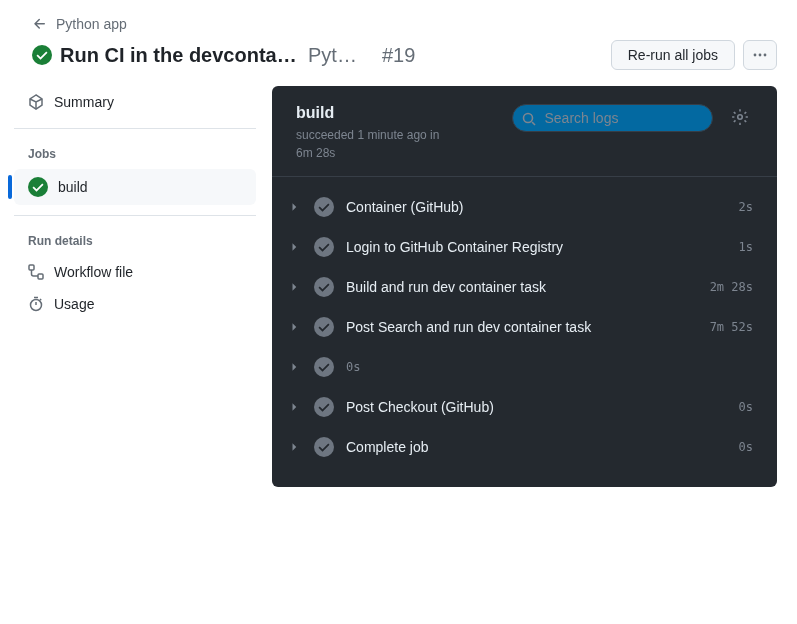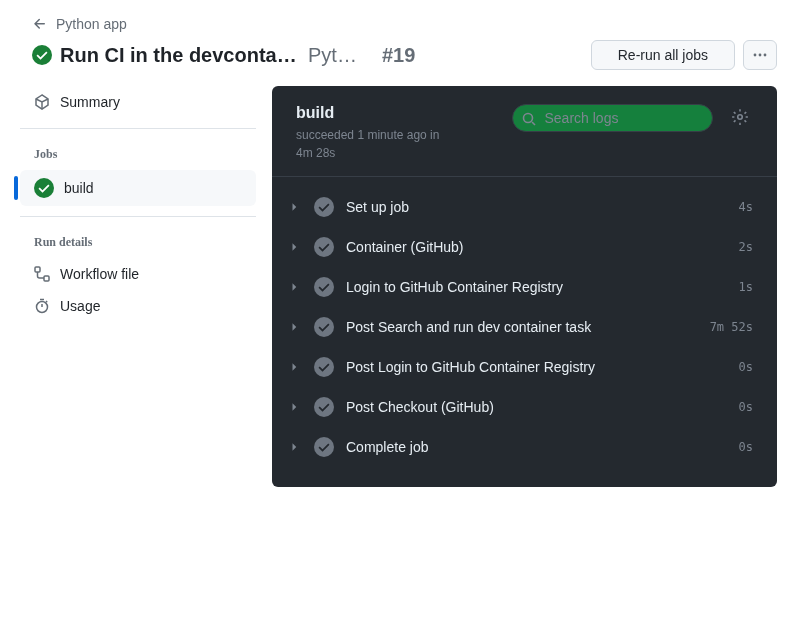--- a/index.html
+++ b/index.html
@@ -5,38 +5,38 @@
     * { margin: 0; padding: 0; box-sizing: border-box; }
     body { font-family: -apple-system, BlinkMacSystemFont, "Segoe UI", Helvetica, Arial, sans-serif; background: #fff; color: #1f2328; font-size: 14px; }
     .container { display: flex; flex-direction: column; width: 797px; justify-content: space-between; }
     .header { padding: 16px 20px 16px 32px; }
     .breadcrumb { display: flex; align-items: center; gap: 8px; margin-bottom: 8px; font-size: 14px; color: #656d76; }
     .breadcrumb svg { color: #656d76; }
     .title-row { display: flex; align-items: center; justify-content: space-between; gap: 12px; }
     .title-left { display: flex; align-items: center; gap: 8px; min-width: 0; }
     .title-text { font-size: 20px; font-weight: 600; white-space: nowrap; overflow: hidden; text-overflow: ellipsis; max-width: 240px; color: #1f2328; }
     .title-sub { font-size: 20px; font-weight: 400; color: #656d76; white-space: nowrap; overflow: hidden; text-overflow: ellipsis; max-width: 60px; }
-    .title-num { font-size: 20px; font-weight: 700; color: #656d76; margin-left: 6px; }
+    .title-num { font-size: 20px; font-weight: 400; color: #656d76; margin-left: 6px; }
     .title-right { display: flex; gap: 8px; }
-    .btn { background: #f6f8fa; border: 1px solid #d0d7de; border-radius: 6px; padding: 6px 26px; font-size: 14px; font-weight: 500; cursor: pointer; color: #24292f; }
+    .btn { background: #f6f8fa; border: 1px solid #d0d7de; border-radius: 6px; padding: 6px 16px; font-size: 14px; font-weight: 500; cursor: pointer; color: #24292f; }
     .btn.icon-btn { padding: 5px 8px; }
     .main { display: flex; gap: 0; }
-    .sidebar { width: 256px; padding: 0 0 0 20px; flex-shrink: 0; }
+    .sidebar { width: 256px; padding: 0 0 0 14px; flex-shrink: 0; }
     .side-item { display: flex; align-items: center; gap: 10px; padding: 8px 14px; border-radius: 6px; cursor: pointer; color: #1f2328; }
-    .side-section-title { font-size: 12px; color: #656d76; font-weight: 600; padding: 8px 14px; font-family: Liberation Serif, serif; }
+    .side-section-title { font-size: 12px; color: #656d76; font-weight: 600; padding: 8px 14px; }
     .side-item.active { background: #f6f8fa; position: relative; }
     .side-item.active::before { content: ""; position: absolute; left: -6px; top: 6px; bottom: 6px; width: 4px; background: #0969da; border-radius: 2px; }
     .divider { border: none; border-top: 1px solid #d0d7deb3; margin: 10px 0; }
     .content { flex: 1; background: #24292f; border-radius: 6px; margin: 0 20px 20px 16px; overflow: hidden; }
     .content-header { padding: 18px 24px 14px 24px; display: flex; gap: 14px; align-items: flex-start; border-bottom: 1px solid #373e47; }
     .content-header-left { flex: 1; }
     .job-name { font-size: 16px; font-weight: 600; color: #e6edf3; }
     .job-status { font-size: 12px; color: #7d8590; margin-top: 4px; line-height: 1.5; max-width: 160px; }
     .search-wrap { position: relative; flex: 1; max-width: 260px; }
-    .search-input { width: 100%; background: #15803d; border: 1px solid #373e47; border-radius: 14px; padding: 5px 10px 5px 32px; color: #c9d1d9; font-size: 14px; outline: none; }
+    .search-input { width: 100%; background: #0369a1; border: 1px solid #373e47; border-radius: 14px; padding: 5px 10px 5px 32px; color: #c9d1d9; font-size: 14px; outline: none; }
     .search-input::placeholder { color: #7d8590; }
     .search-icon { position: absolute; left: 9px; top: 7px; color: #7d8590; }
     .gear-btn { background: none; border: none; cursor: pointer; color: #7d8590; padding: 4px; }
     .steps { padding: 10px 24px 20px 6px; }
     .step { display: flex; align-items: center; gap: 12px; padding: 10px 0; color: #e6edf3; cursor: pointer; }
     .step-chevron { width: 16px; color: #7d8590; margin-left: 8px; }
     .step-status { width: 20px; height: 20px; flex-shrink: 0; }
     .step-name { flex: 1; font-size: 14px; }
     .step-dur { font-family: ui-monospace, SFMono-Regular, Menlo, monospace; font-size: 12px; color: #7d8590; }
     .check-circle-green { width: 20px; height: 20px; }
@@ -111,21 +111,21 @@
             <path d="M8 9V6M6 1.5h4M12 3l1.2 1.2"></path>
           </svg>
         <span>Usage</span>
       </div>
     </div>
 
     <div class="content">
       <div class="content-header">
         <div class="content-header-left">
           <div class="job-name">build</div>
-          <div class="job-status">succeeded 1 minute ago in 4m 28s</div>
+          <div class="job-status">succeeded 1 minute ago in 6m 28s</div>
         </div>
         <div class="search-wrap">
           <svg class="search-icon" width="16" height="16" viewBox="0 0 16 16" fill="none" stroke="currentColor" stroke-width="1.6">
               <circle cx="7" cy="7" r="4.5"></circle>
               <path d="m11 11 3 3"></path>
             </svg>
           <input class="search-input" placeholder="Search logs" style="">
         </div>
         <button class="gear-btn">
           <svg width="18" height="18" viewBox="0 0 16 16" fill="none" stroke="currentColor" stroke-width="1.4">
@@ -138,33 +138,20 @@
           <div class="step">
     <svg class="step-chevron" width="12" height="12" viewBox="0 0 16 16" fill="currentColor">
               <path d="M6 3l5 5-5 5V3z"></path>
             </svg>
     <span class="step-status">
       <svg class="check-circle-gray" width="20" height="20" viewBox="0 0 16 16">
                 <circle cx="8" cy="8" r="8" fill="#6e7681"></circle>
                 <path fill="#24292f" d="M11.4 5.2 6.8 9.8 4.6 7.6l-1 1 3.2 3.2 5.6-5.6z"></path>
               </svg>
     </span>
-    <span class="step-name">Set up job</span>
-    <span class="step-dur">4s</span>
-  </div>
-          <div class="step">
-    <svg class="step-chevron" width="12" height="12" viewBox="0 0 16 16" fill="currentColor">
-              <path d="M6 3l5 5-5 5V3z"></path>
-            </svg>
-    <span class="step-status">
-      <svg class="check-circle-gray" width="20" height="20" viewBox="0 0 16 16">
-                <circle cx="8" cy="8" r="8" fill="#6e7681"></circle>
-                <path fill="#24292f" d="M11.4 5.2 6.8 9.8 4.6 7.6l-1 1 3.2 3.2 5.6-5.6z"></path>
-              </svg>
-    </span>
     <span class="step-name">Container (GitHub)</span>
     <span class="step-dur">2s</span>
   </div>
           <div class="step">
     <svg class="step-chevron" width="12" height="12" viewBox="0 0 16 16" fill="currentColor">
               <path d="M6 3l5 5-5 5V3z"></path>
             </svg>
     <span class="step-status">
       <svg class="check-circle-gray" width="20" height="20" viewBox="0 0 16 16">
                 <circle cx="8" cy="8" r="8" fill="#6e7681"></circle>
@@ -177,34 +164,46 @@
           <div class="step">
     <svg class="step-chevron" width="12" height="12" viewBox="0 0 16 16" fill="currentColor">
               <path d="M6 3l5 5-5 5V3z"></path>
             </svg>
     <span class="step-status">
       <svg class="check-circle-gray" width="20" height="20" viewBox="0 0 16 16">
                 <circle cx="8" cy="8" r="8" fill="#6e7681"></circle>
                 <path fill="#24292f" d="M11.4 5.2 6.8 9.8 4.6 7.6l-1 1 3.2 3.2 5.6-5.6z"></path>
               </svg>
     </span>
+    <span class="step-name">Build and run dev container task</span>
+    <span class="step-dur">2m 28s</span>
+  </div>
+          <div class="step">
+    <svg class="step-chevron" width="12" height="12" viewBox="0 0 16 16" fill="currentColor">
+              <path d="M6 3l5 5-5 5V3z"></path>
+            </svg>
+    <span class="step-status">
+      <svg class="check-circle-gray" width="20" height="20" viewBox="0 0 16 16">
+                <circle cx="8" cy="8" r="8" fill="#6e7681"></circle>
+                <path fill="#24292f" d="M11.4 5.2 6.8 9.8 4.6 7.6l-1 1 3.2 3.2 5.6-5.6z"></path>
+              </svg>
+    </span>
     <span class="step-name">Post Search and run dev container task</span>
     <span class="step-dur">7m 52s</span>
   </div>
           <div class="step">
     <svg class="step-chevron" width="12" height="12" viewBox="0 0 16 16" fill="currentColor">
               <path d="M6 3l5 5-5 5V3z"></path>
             </svg>
     <span class="step-status">
       <svg class="check-circle-gray" width="20" height="20" viewBox="0 0 16 16">
                 <circle cx="8" cy="8" r="8" fill="#6e7681"></circle>
                 <path fill="#24292f" d="M11.4 5.2 6.8 9.8 4.6 7.6l-1 1 3.2 3.2 5.6-5.6z"></path>
               </svg>
     </span>
-    <span class="step-name">Post Login to GitHub Container Registry</span>
     <span class="step-dur">0s</span>
   </div>
           <div class="step">
     <svg class="step-chevron" width="12" height="12" viewBox="0 0 16 16" fill="currentColor">
               <path d="M6 3l5 5-5 5V3z"></path>
             </svg>
     <span class="step-status">
       <svg class="check-circle-gray" width="20" height="20" viewBox="0 0 16 16">
                 <circle cx="8" cy="8" r="8" fill="#6e7681"></circle>
                 <path fill="#24292f" d="M11.4 5.2 6.8 9.8 4.6 7.6l-1 1 3.2 3.2 5.6-5.6z"></path>

